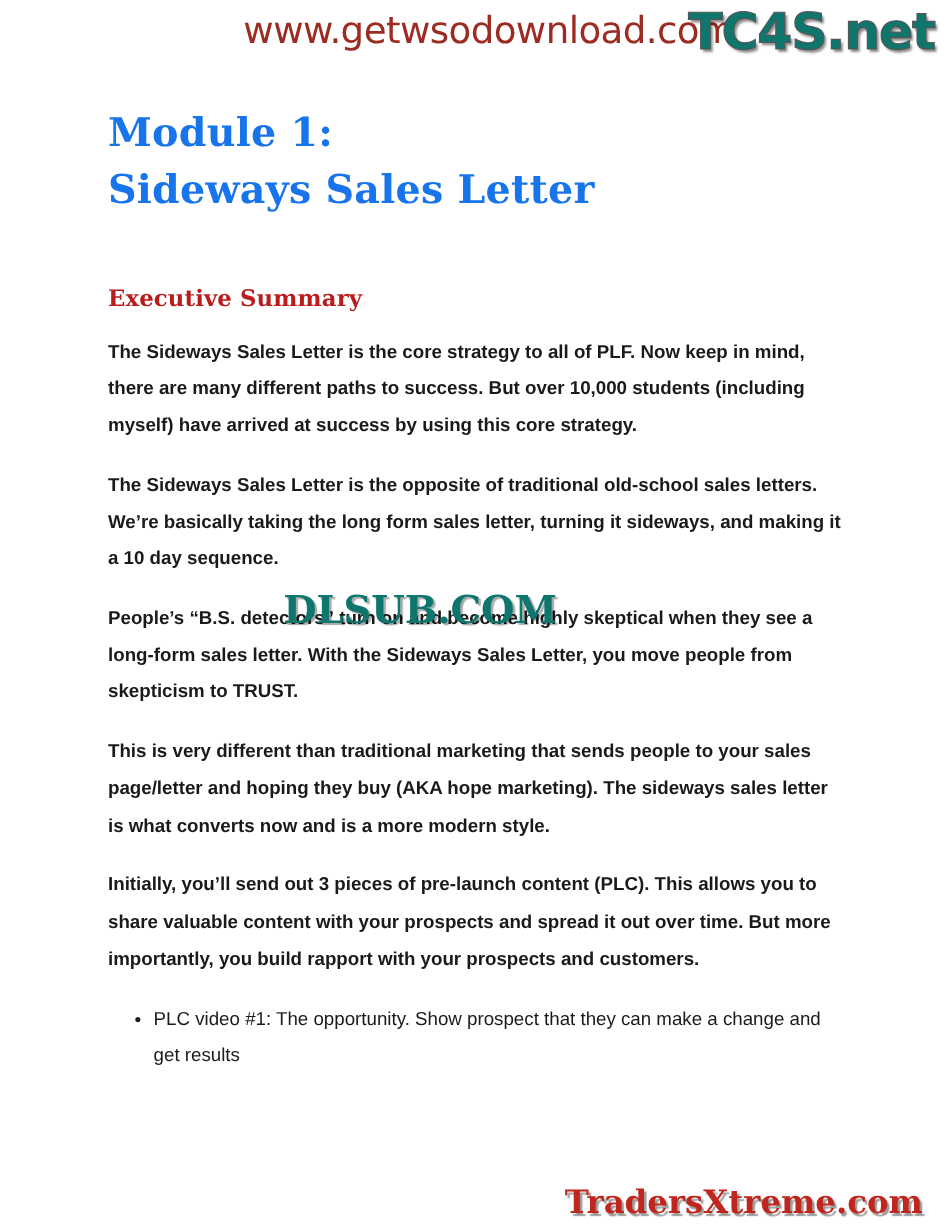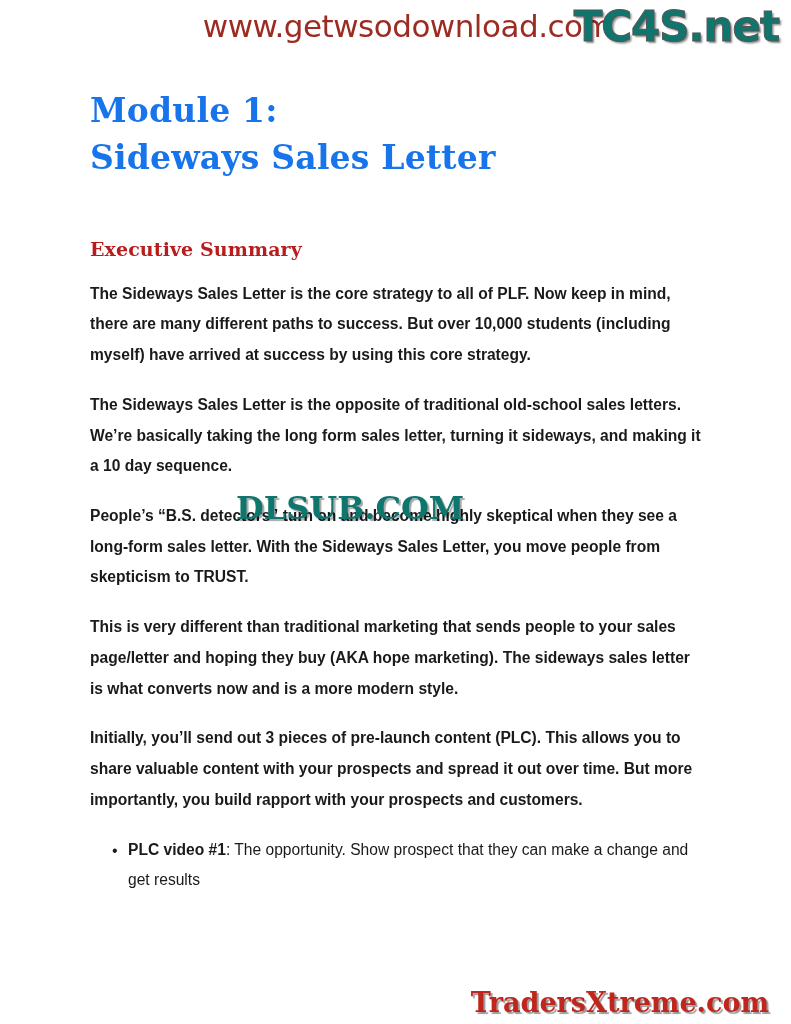--- a/index.html
+++ b/index.html
@@ -132,21 +132,21 @@
   }
   ul.bullets li::before {
     content: "\2022";
     position: absolute;
     left: 0;
     top: 0;
     font-size: 16px;
     color: #1a1a1a;
   }
   ul.bullets li b {
-    font-weight: bold;
+    font-weight: normal;
     margin-top: 38px;
   }
 
   .footer {
     position: absolute;
     left: 90px;
     right: 90px;
     bottom: 56px;
     display: flex;
     align-items: baseline;

